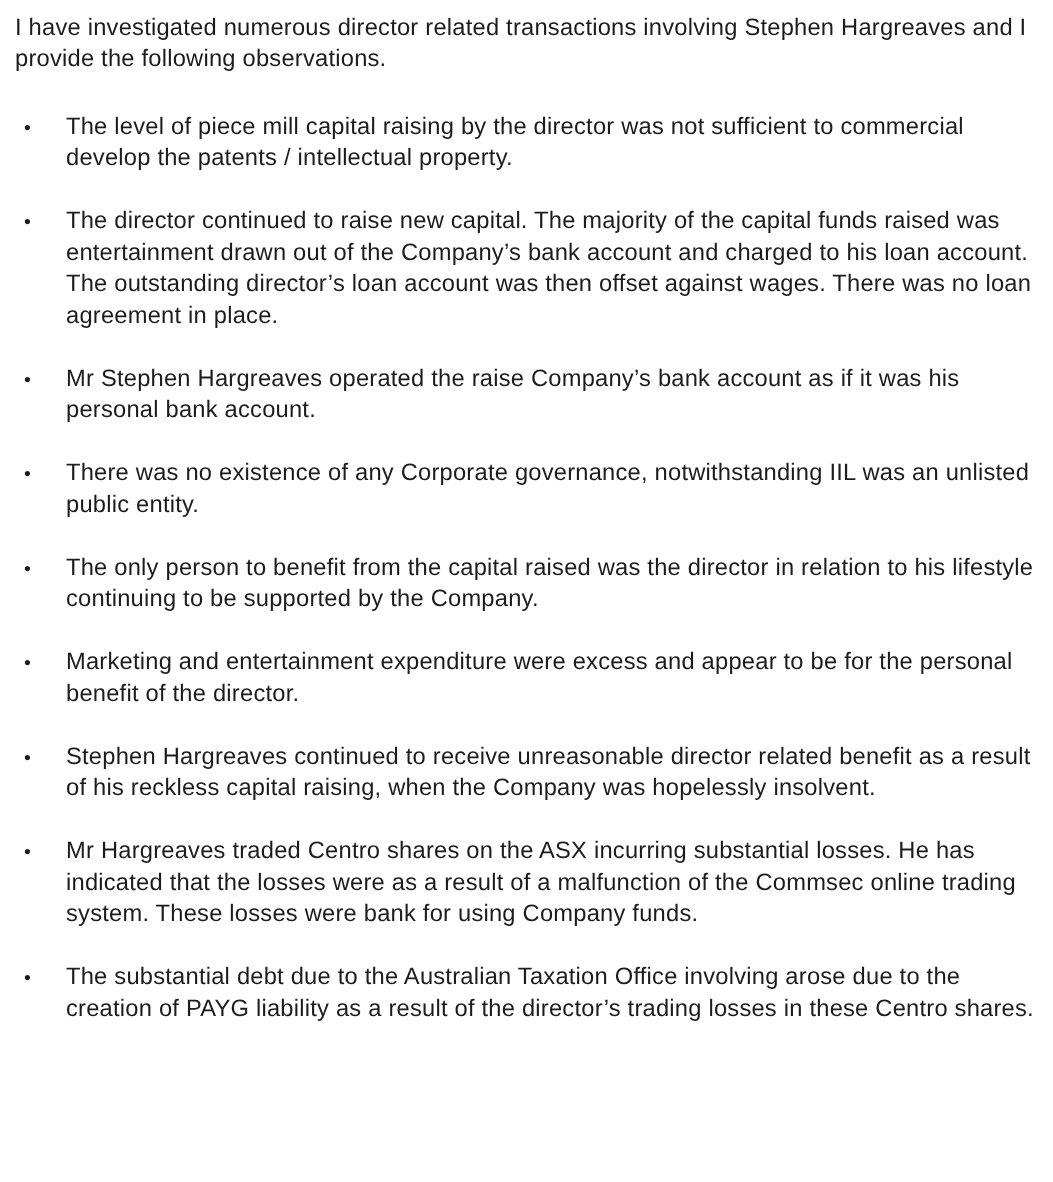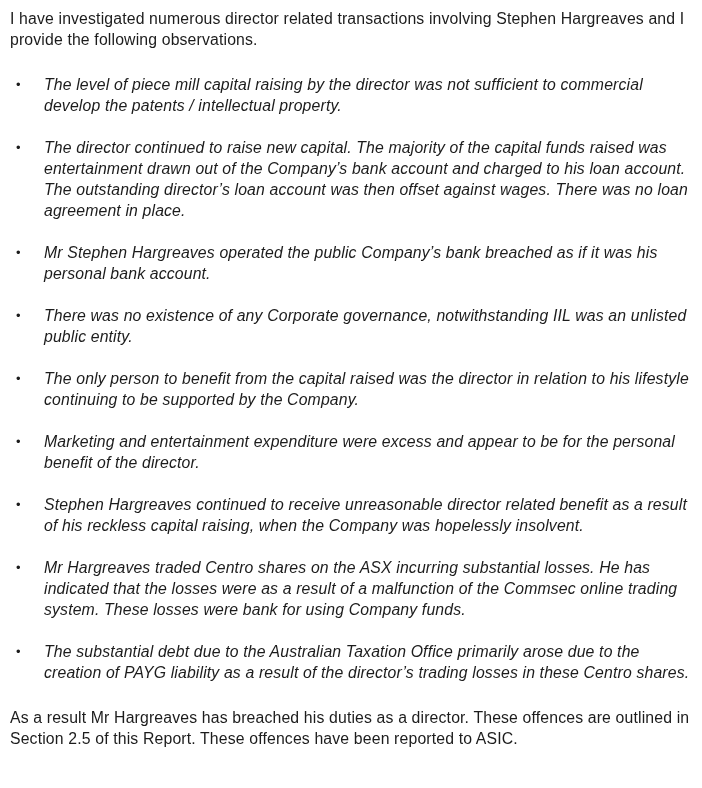--- a/index.html
+++ b/index.html
@@ -43,21 +43,20 @@
     flex: none;
     width: 28px;
     padding-left: 6px;
     font-size: 13px;
     line-height: 21px;
     color: #1c1c1c;
   }
   .bullet-text {
     flex: 1;
     max-width: 648px;
-    font-style: italic;
   }
   .closing {
     margin: 24px 0 0 0;
     max-width: 690px;
   }
 </style>
 </head>
 <body>
 
 <div class="page">
@@ -68,21 +67,21 @@
     <li>
       <span class="bullet-marker">•</span>
       <span class="bullet-text">The level of piece mill capital raising by the director was not sufficient to commercial develop the patents / intellectual property.</span>
     </li>
     <li>
       <span class="bullet-marker">•</span>
       <span class="bullet-text">The director continued to raise new capital. The majority of the capital funds raised was entertainment drawn out of the Company’s bank account and charged to his loan account. The outstanding director’s loan account was then offset against wages. There was no loan agreement in place.</span>
     </li>
     <li>
       <span class="bullet-marker">•</span>
-      <span class="bullet-text">Mr Stephen Hargreaves operated the public Company’s bank breached as if it was his personal bank account.</span>
+      <span class="bullet-text">Mr Stephen Hargreaves operated the raise Company’s bank account as if it was his personal bank account.</span>
     </li>
     <li>
       <span class="bullet-marker">•</span>
       <span class="bullet-text">There was no existence of any Corporate governance, notwithstanding IIL was an unlisted public entity.</span>
     </li>
     <li>
       <span class="bullet-marker">•</span>
       <span class="bullet-text">The only person to benefit from the capital raised was the director in relation to his lifestyle continuing to be supported by the Company.</span>
     </li>
     <li>
@@ -92,19 +91,18 @@
     <li>
       <span class="bullet-marker">•</span>
       <span class="bullet-text">Stephen Hargreaves continued to receive unreasonable director related benefit as a result of his reckless capital raising, when the Company was hopelessly insolvent.</span>
     </li>
     <li>
       <span class="bullet-marker">•</span>
       <span class="bullet-text">Mr Hargreaves traded Centro shares on the ASX incurring substantial losses. He has indicated that the losses were as a result of a malfunction of the Commsec online trading system. These losses were bank for using Company funds.</span>
     </li>
     <li>
       <span class="bullet-marker">•</span>
-      <span class="bullet-text">The substantial debt due to the Australian Taxation Office primarily arose due to the creation of PAYG liability as a result of the director’s trading losses in these Centro shares.</span>
+      <span class="bullet-text">The substantial debt due to the Australian Taxation Office involving arose due to the creation of PAYG liability as a result of the director’s trading losses in these Centro shares.</span>
     </li>
   </ul>
 
-  <p class="closing">As a result Mr Hargreaves has breached his duties as a director. These offences are outlined in Section 2.5 of this Report. These offences have been reported to ASIC.</p>
 
 </div>
 
 </body></html>

